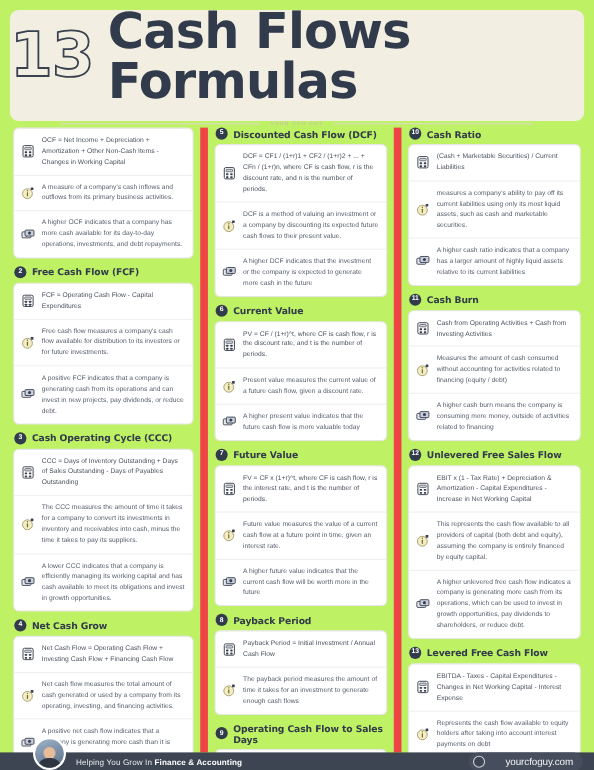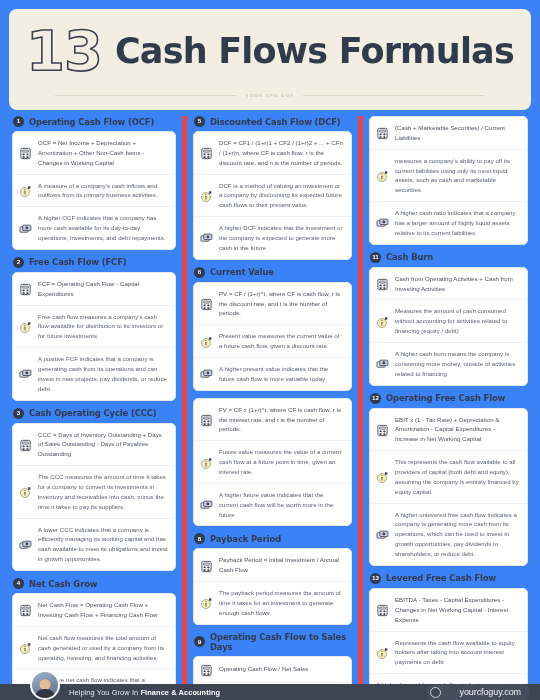--- a/index.html
+++ b/index.html
@@ -2,21 +2,21 @@
 <html><head>
 <meta charset="utf-8">
 <style>
   * { box-sizing: border-box; margin: 0; padding: 0; }
   html, body {
     width: 540px; height: 700px;
     background: #ffffff;
     font-family: "Liberation Sans", sans-serif;
     overflow: hidden;
   }
-  .page { position: relative; width: 540px; height: 700px; background: #3b82f6; display: flex; flex-direction: column; }
+  .page { position: relative; width: 540px; height: 700px; background: #bef264; display: flex; flex-direction: column; }
 
   
   .header {
     margin: 9px 9px 0 9px;
     background: #f2efe2;
     border-radius: 8px;
     height: 101px;
     display: flex;
     flex-direction: column;
     align-items: center;
@@ -30,21 +30,21 @@
     font-size: 56px;
     font-weight: 700;
     letter-spacing: -1px;
     color: #f2efe2;
     -webkit-text-stroke: 1.6px #3a414f;
     text-shadow: 0 0 0 #3a414f;
     line-height: 1;
   }
   .header-title {
     font-family: "DejaVu Sans", sans-serif;
-    font-size: 35px;
+    font-size: 45px;
     font-weight: 700;
     color: #323b4b;
     letter-spacing: -0.8px;
     line-height: 1;
   }
   .subtitle-wrap { display: flex; align-items: center; gap: 9px; margin-top: 14px; width: 430px; }
   .sub-rule { flex: 1; height: 1px; background: #ded9c4; }
   .subtitle {
     font-size: 4.4px;
     letter-spacing: 1.2px;
@@ -62,21 +62,21 @@
     min-height: 0;
   }
   .col {
     flex: 1 1 33.333%;
     padding: 0 6px;
     display: flex;
     flex-direction: column;
     gap: 7px;
     position: relative;
   }
-  .col + .col { border-left: 5px solid #ef4444; }
+  .col + .col { border-left: 7px solid #ef4444; }
 
   
   .group { display: flex; flex-direction: column; }
   .group-head { display: flex; align-items: center; gap: 5px; margin-bottom: 4px; padding-left: 1px; }
   .badge {
     width: 11px; height: 11px; flex: 0 0 11px;
     border-radius: 50%;
     background: #323b4b;
     color: #ffffff;
     font-size: 6.2px;
@@ -175,24 +175,20 @@
     <div class="subtitle-wrap">
       <div class="sub-rule"></div>
       <div class="subtitle">YOUR CFO GUY</div>
       <div class="sub-rule"></div>
     </div>
   </div>
 
   <div class="columns" id="columns">
       <div class="col">
         <div class="group">
-          <div class="group-head">
-            <div class="badge">1</div>
-            <div class="group-title">Operating Cash Flow (OCF)</div>
-          </div>
           <div class="card">
             <div class="row formula">
               <span class="icon"><svg viewBox="0 0 24 24" width="13" height="13" aria-hidden="true">
       <rect x="3.5" y="2.5" width="17" height="19" rx="2.5" fill="#fff" stroke="#3a414f" stroke-width="1.6"></rect>
       <rect x="6.5" y="5.5" width="11" height="4" rx="1" fill="#cfd4dc" stroke="#3a414f" stroke-width="1.1"></rect>
       <rect x="6.5" y="12" width="4" height="3.2" rx="0.8" fill="#3a414f"></rect>
       <rect x="13.5" y="12" width="4" height="3.2" rx="0.8" fill="#3a414f"></rect>
       <rect x="6.5" y="17" width="4" height="3.2" rx="0.8" fill="#3a414f"></rect>
       <rect x="13.5" y="17" width="4" height="3.2" rx="0.8" fill="#3a414f"></rect>
     </svg></span>
@@ -399,20 +395,24 @@
       <rect x="1.8" y="7" width="15" height="10" rx="1.6" fill="#e3e7ee" stroke="#3a414f" stroke-width="1.5"></rect>
       <circle cx="9.3" cy="12" r="2.6" fill="#3a414f"></circle>
       <rect x="7" y="4" width="15" height="10" rx="1.6" fill="#c8cedb" stroke="#3a414f" stroke-width="1.5"></rect>
       <circle cx="14.5" cy="9" r="2.6" fill="#3a414f"></circle>
     </svg></span>
               <div class="row-text">A higher present value indicates that the future cash flow is more valuable today</div>
             </div>
           </div>
         </div>
         <div class="group">
+          <div class="group-head">
+            <div class="badge">7</div>
+            <div class="group-title">Future Value</div>
+          </div>
           <div class="card">
             <div class="row formula">
               <span class="icon"><svg viewBox="0 0 24 24" width="13" height="13" aria-hidden="true">
       <rect x="3.5" y="2.5" width="17" height="19" rx="2.5" fill="#fff" stroke="#3a414f" stroke-width="1.6"></rect>
       <rect x="6.5" y="5.5" width="11" height="4" rx="1" fill="#cfd4dc" stroke="#3a414f" stroke-width="1.1"></rect>
       <rect x="6.5" y="12" width="4" height="3.2" rx="0.8" fill="#3a414f"></rect>
       <rect x="13.5" y="12" width="4" height="3.2" rx="0.8" fill="#3a414f"></rect>
       <rect x="6.5" y="17" width="4" height="3.2" rx="0.8" fill="#3a414f"></rect>
       <rect x="13.5" y="17" width="4" height="3.2" rx="0.8" fill="#3a414f"></rect>
     </svg></span>
@@ -484,20 +484,24 @@
               <div class="row-text">Operating Cash Flow / Net Sales</div>
             </div>
             <div class="row description">
               <div class="row-text">This ratio measures the percentage of each sales dollar that is converted into operating cash flow.</div>
             </div>
           </div>
         </div>
       </div>
       <div class="col">
         <div class="group">
+          <div class="group-head">
+            <div class="badge">10</div>
+            <div class="group-title">Cash Ratio</div>
+          </div>
           <div class="card">
             <div class="row formula">
               <span class="icon"><svg viewBox="0 0 24 24" width="13" height="13" aria-hidden="true">
       <rect x="3.5" y="2.5" width="17" height="19" rx="2.5" fill="#fff" stroke="#3a414f" stroke-width="1.6"></rect>
       <rect x="6.5" y="5.5" width="11" height="4" rx="1" fill="#cfd4dc" stroke="#3a414f" stroke-width="1.1"></rect>
       <rect x="6.5" y="12" width="4" height="3.2" rx="0.8" fill="#3a414f"></rect>
       <rect x="13.5" y="12" width="4" height="3.2" rx="0.8" fill="#3a414f"></rect>
       <rect x="6.5" y="17" width="4" height="3.2" rx="0.8" fill="#3a414f"></rect>
       <rect x="13.5" y="17" width="4" height="3.2" rx="0.8" fill="#3a414f"></rect>
     </svg></span>
@@ -556,21 +560,21 @@
       <rect x="7" y="4" width="15" height="10" rx="1.6" fill="#c8cedb" stroke="#3a414f" stroke-width="1.5"></rect>
       <circle cx="14.5" cy="9" r="2.6" fill="#3a414f"></circle>
     </svg></span>
               <div class="row-text">A higher cash burn means the company is consuming more money, outside of activities related to financing</div>
             </div>
           </div>
         </div>
         <div class="group">
           <div class="group-head">
             <div class="badge">12</div>
-            <div class="group-title">Operating Free Cash Flow</div>
+            <div class="group-title">Unlevered Free Sales Flow</div>
           </div>
           <div class="card">
             <div class="row formula">
               <span class="icon"><svg viewBox="0 0 24 24" width="13" height="13" aria-hidden="true">
       <rect x="3.5" y="2.5" width="17" height="19" rx="2.5" fill="#fff" stroke="#3a414f" stroke-width="1.6"></rect>
       <rect x="6.5" y="5.5" width="11" height="4" rx="1" fill="#cfd4dc" stroke="#3a414f" stroke-width="1.1"></rect>
       <rect x="6.5" y="12" width="4" height="3.2" rx="0.8" fill="#3a414f"></rect>
       <rect x="13.5" y="12" width="4" height="3.2" rx="0.8" fill="#3a414f"></rect>
       <rect x="6.5" y="17" width="4" height="3.2" rx="0.8" fill="#3a414f"></rect>
       <rect x="13.5" y="17" width="4" height="3.2" rx="0.8" fill="#3a414f"></rect>

